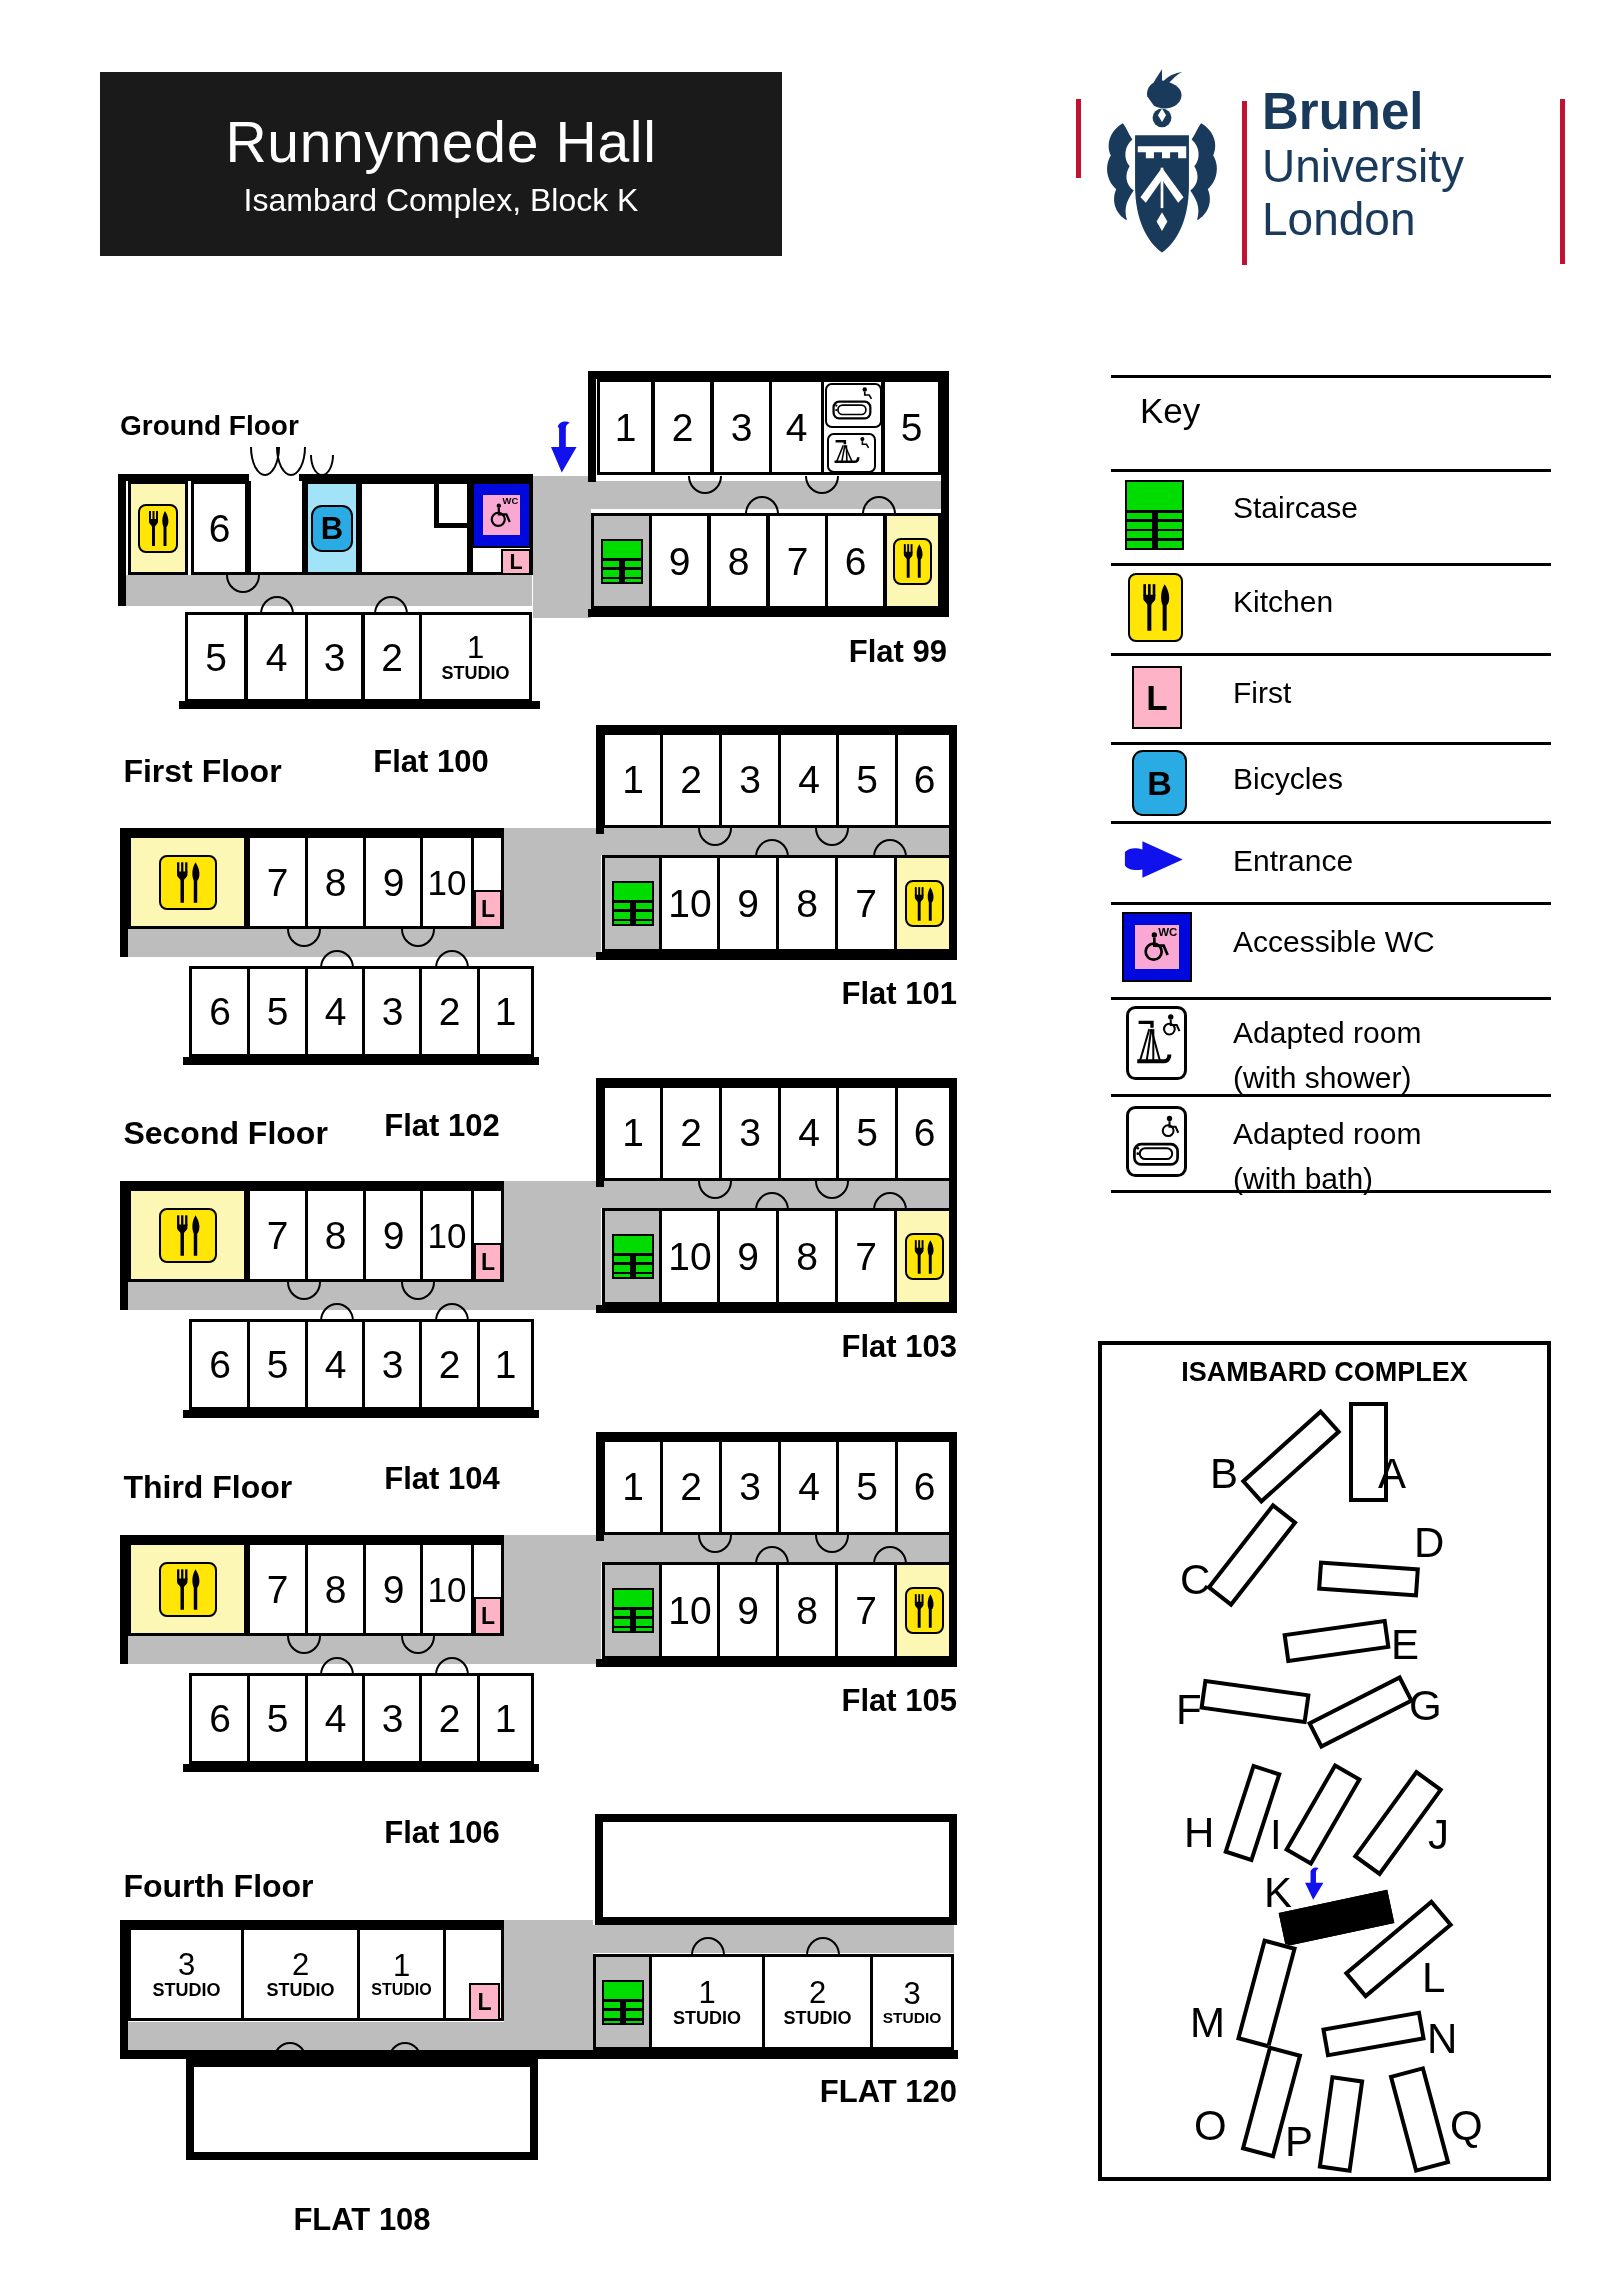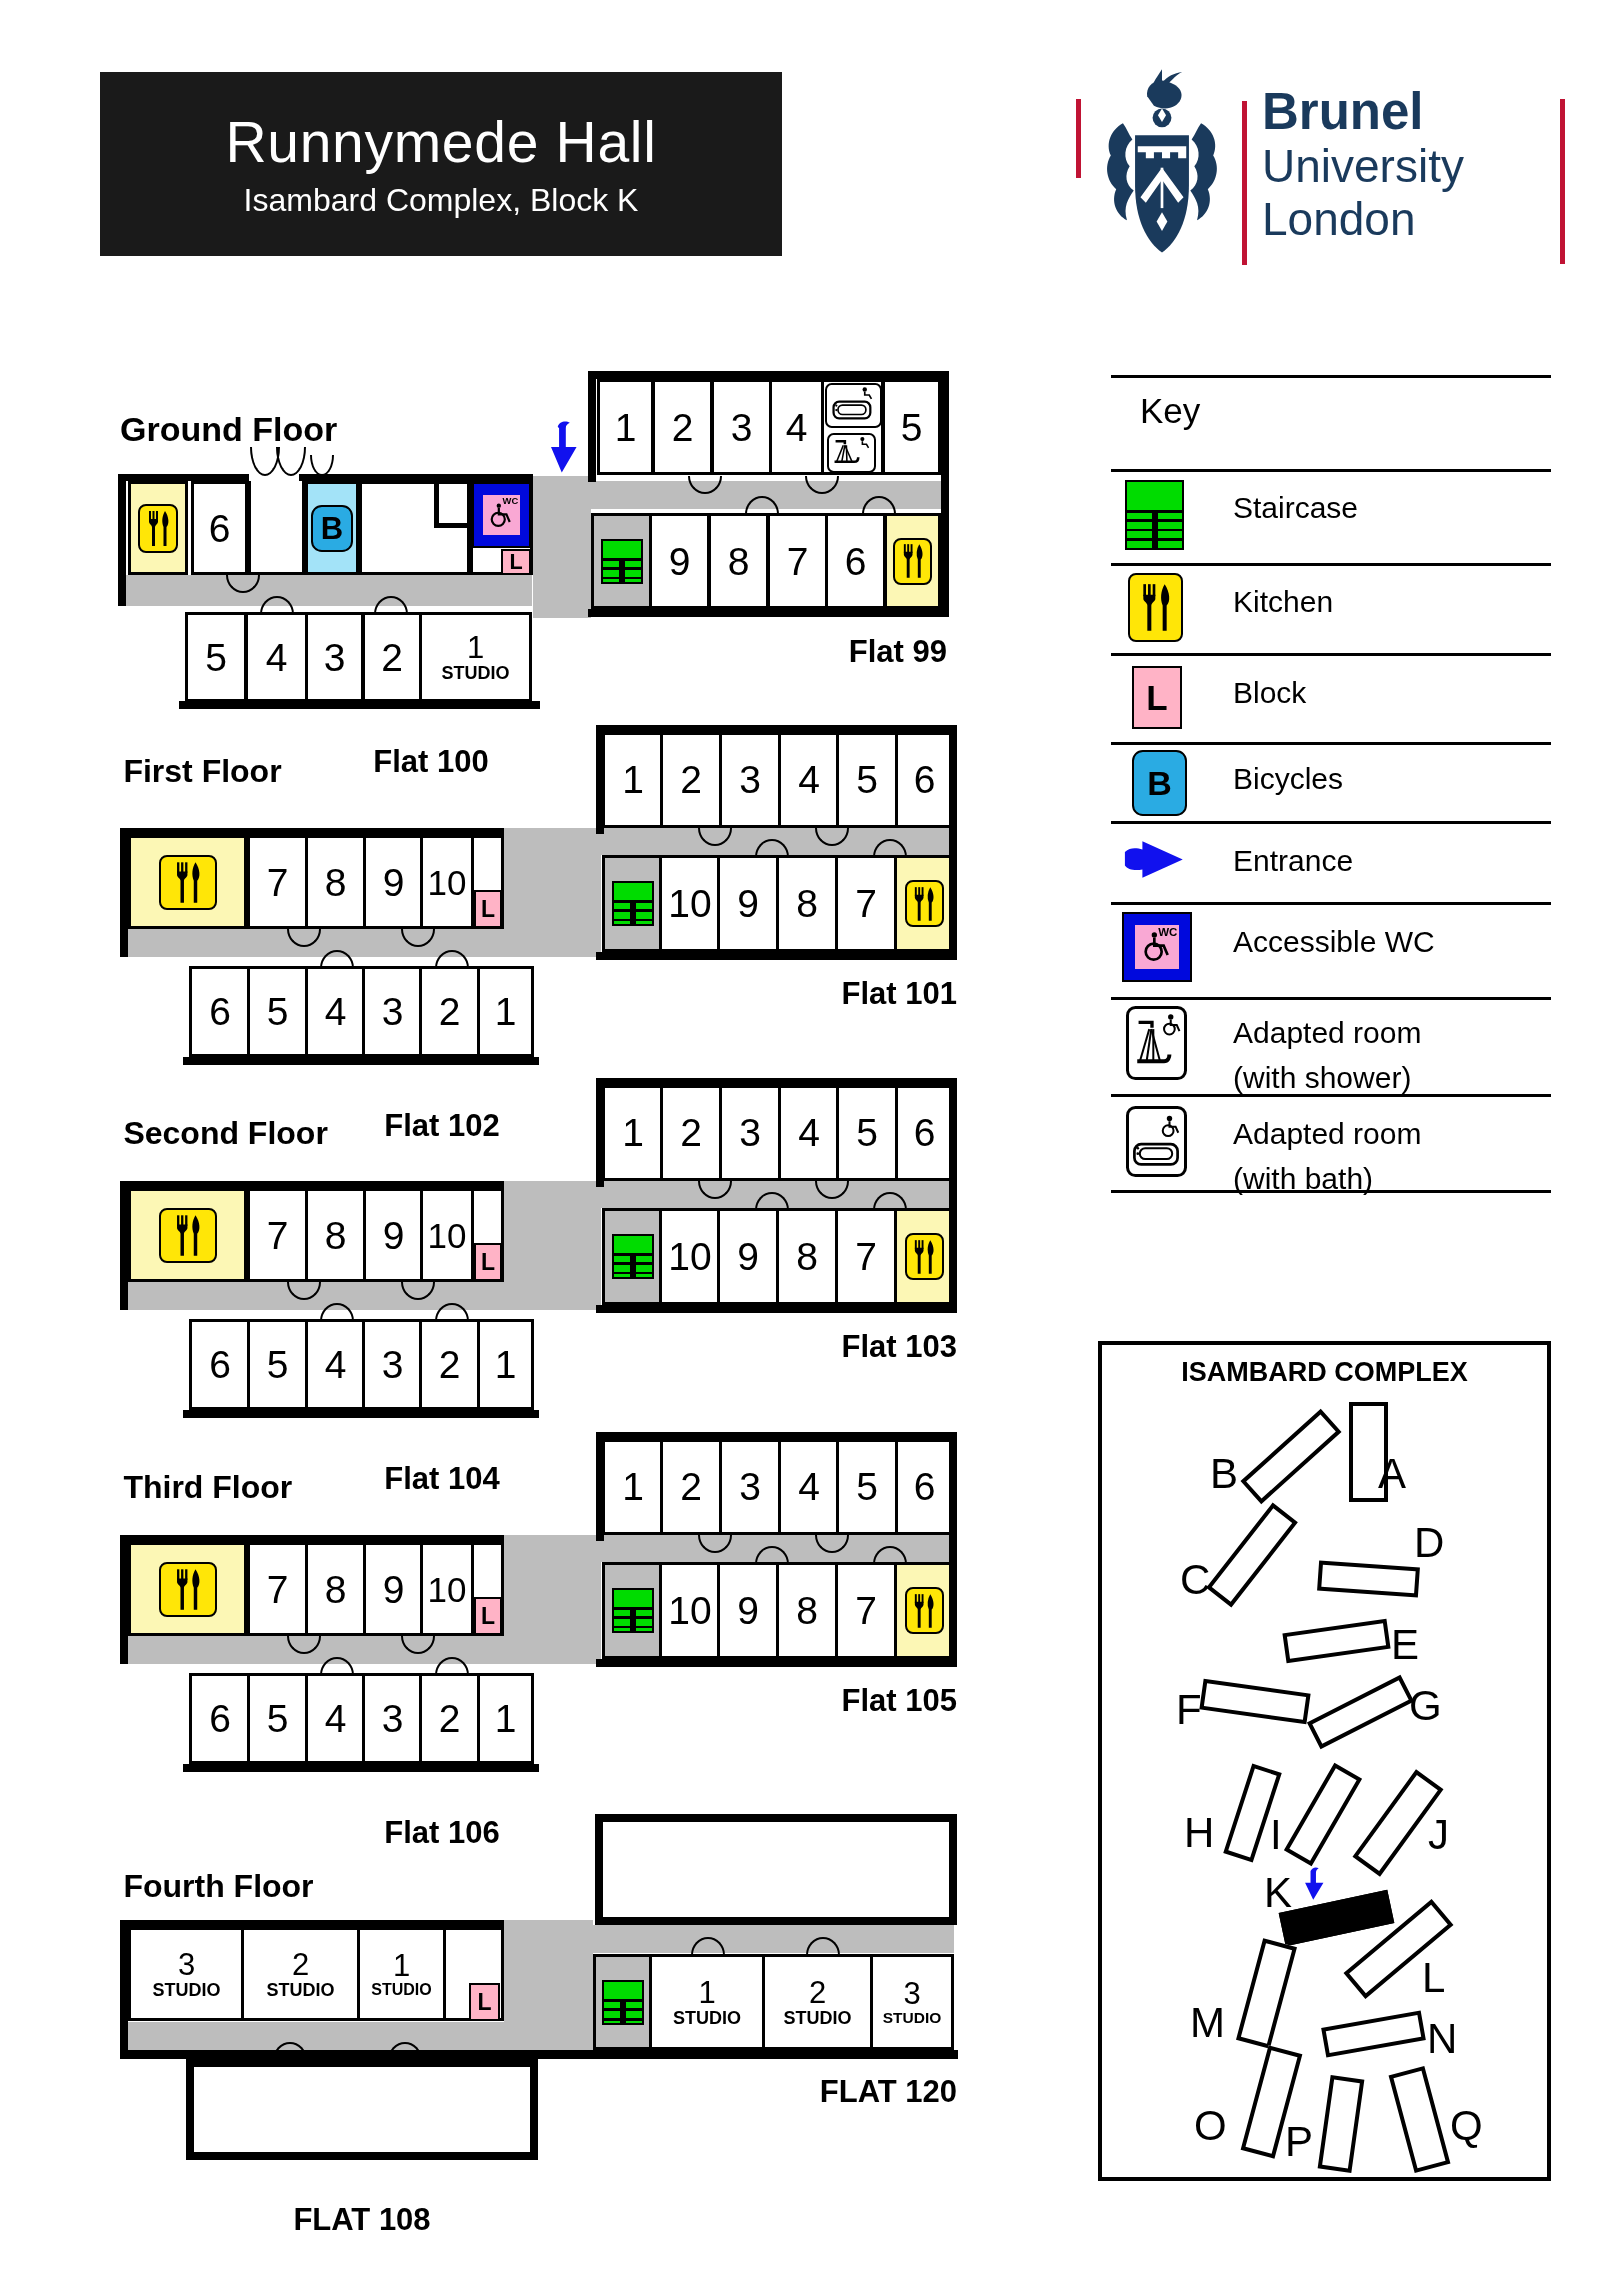--- a/index.html
+++ b/index.html
@@ -122,21 +122,21 @@
         </g>
         <path d="M8 20 h18 v6 c0 4 -6 6 -6 10 v38 h-6 v-38 c0 -4 -6 -6 -6 -10 Z" fill="#000"></path>
         <path d="M40 4 c8 12 9 26 3 32 v38 h-6 v-38 c-4 -10 -3 -22 3 -32 Z" fill="#000"></path>
       </svg>
     </div>
     <div class="keylbl" style="top:585px;">Kitchen</div>
 
     <div class="lift" style="left:1132px;top:666px;width:50px;height:63px;font-size:35px;">
       <span>L</span>
     </div>
-    <div class="keylbl" style="top:676px;">Block</div>
+    <div class="keylbl" style="top:676px;">First</div>
 
     <div class="bike-badge abs" style="left:1132px;top:750px;width:51px;height:62px;font-size:34px;">
       <span>B</span>
     </div>
     <div class="keylbl" style="top:762px;">Bicycles</div>
 
     <svg class="abs" style="left:1122px;top:840px;" width="65" height="39" viewBox="0 0 96 58">
       <path d="M4 18 c8 -8 18 -6 26 -4 v-12 l60 27 -60 27 v-12 c-12 2 -22 0 -26 -6 Z" fill="#1111ee"></path>
     </svg>
     <div class="keylbl" style="top:844px;">Entrance</div>
@@ -184,21 +184,21 @@
           <circle cx="13" cy="66" r="2" fill="#000"></circle>
       </svg>
     </div>
     <div class="keylbl" style="top:1111px;line-height:1.5;">
       <div>Adapted room</div>
       <div>(with bath)</div>
     </div>
   </div>
 
   <div class="abs" style="left:118px;top:371px;width:843px;height:421px;">
-    <div class="floorlbl" style="left:2px;top:39px;font-size:34px;">Ground Floor</div>
+    <div class="floorlbl" style="left:2px;top:39px;font-size:28px;">Ground Floor</div>
 
     <div class="corr" style="left:415px;top:105px;width:58px;height:142px;"></div>
     <svg class="abs" style="left:433px;top:49px;" width="35" height="54" viewBox="0 0 52 80">
       <path d="M10 10 c2 -8 12 -10 18 -6 c-4 2 -6 4 -6 8 v28 h16 L16 78 L0 40 h12 V12 Z" fill="#1111ee"></path>
     </svg>
 
     <div class="corr" style="left:473px;top:110px;width:358px;height:28px;"></div>
     <div class="room" style="left:479px;top:8px;width:57px;height:96px;">
         <span>1</span>
       </div>

